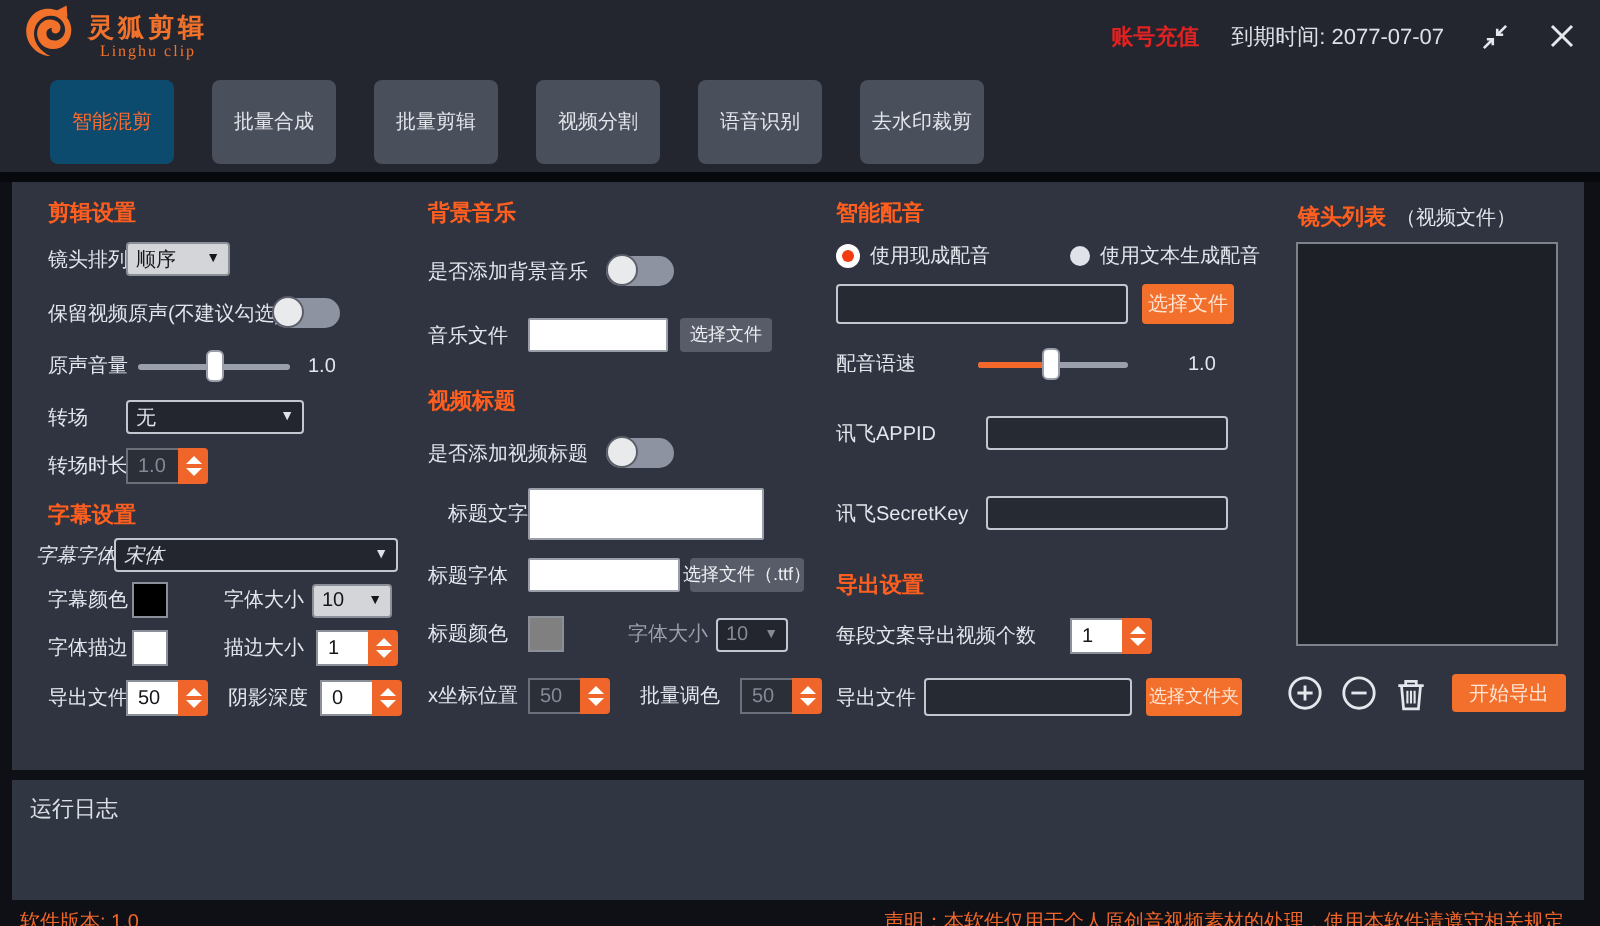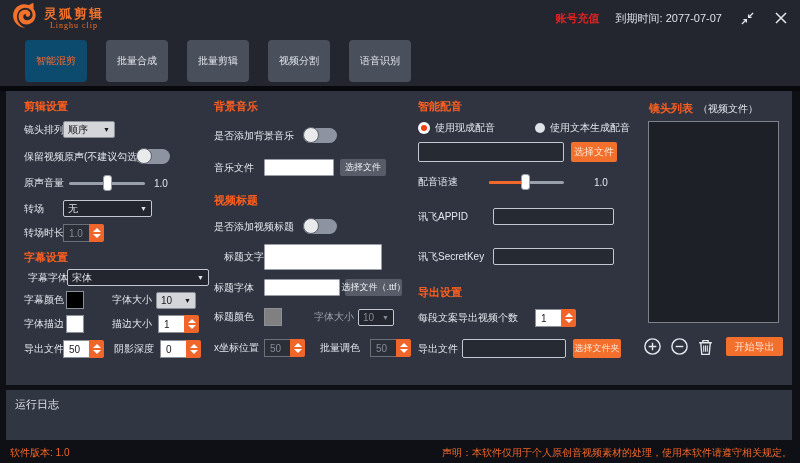--- a/index.html
+++ b/index.html
@@ -18,21 +18,21 @@
   .winbtn{width:18px;height:18px;display:flex;align-items:center;justify-content:center;cursor:pointer;}
   
   .tabbar{height:50px;background:#23262e;display:flex;align-items:center;gap:19px;padding-left:25px;flex:none;}
   .tab{min-width:50px;height:42px;padding:0 6px;background:#4a4f5c;border-radius:4px;display:flex;
        align-items:center;justify-content:center;font-size:10px;color:#e2e5ea;cursor:pointer;}
   .tab.active{background:#0c4a6e;color:#ff6a2e;}
   .sep{height:5px;background:#08090c;flex:none;}
   
   .bodywrap{flex:1;padding:0 8px 0 6px;background:#0e1015;display:flex;flex-direction:column;}
   .main{position:relative;height:294px;background:#2f3440;flex:none;}
-  .logpanel{margin-top:5px;height:50px;background:#313643;position:relative;flex:none;}
+  .logpanel{margin-top:5px;height:60px;background:#313643;position:relative;flex:none;}
   .log-title{position:absolute;left:9px;top:7px;font-size:11px;color:#dde0e6;}
   .statusbar{height:21px;display:flex;align-items:center;justify-content:space-between;
              padding:0 8px 0 10px;background:#0e1015;flex:none;font-size:10px;color:#f2662a;}
   
   .abs{position:absolute;}
   .row{position:absolute;display:flex;align-items:center;}
   .h{color:#ff5e1f;font-size:11px;font-weight:bold;}
   .lbl{font-size:10px;color:#e3e6ec;white-space:nowrap;}
   .combo-light{background:#d3d5d9;border:1px solid #8b8f98;border-radius:2px;height:17px;
                display:flex;align-items:center;justify-content:space-between;padding:0 4px;
@@ -107,20 +107,21 @@
       </span>
     </div>
   </div>
 
   <div class="tabbar">
     <div class="tab active">智能混剪</div>
     <div class="tab">批量合成</div>
     <div class="tab">批量剪辑</div>
     <div class="tab">视频分割</div>
     <div class="tab">语音识别</div>
+    <div class="tab">去水印裁剪</div>
   </div>
   <div class="sep"></div>
 
   <div class="bodywrap">
     <div class="main">
 
       <div class="abs h" style="left:18px;top:8px;">剪辑设置</div>
 
       <div class="row" style="left:18px;top:30px;">
         <span class="lbl" style="width:39px;">镜头排列</span>
@@ -160,21 +161,21 @@
           <span class="val">1.0</span>
           <span class="arr">
               <i class="tri-up"></i>
               <i class="tri-dn"></i>
             </span>
         </div>
       </div>
 
       <div class="abs h" style="left:18px;top:159px;">字幕设置</div>
 
-      <div class="row" style="left:22px;top:178px;">
+      <div class="row" style="left:12px;top:178px;font-style:italic;">
         <span class="lbl" style="width:39px;">字幕字体</span>
         <div class="combo-dark" style="width:142px;">
           <span>宋体</span>
           <span class="caret">▼</span>
         </div>
       </div>
 
       <div class="row" style="left:18px;top:200px;">
         <span class="lbl" style="width:42px;">字幕颜色</span>
         <div class="swatch" style="background: rgb(0, 0, 0);"></div>

